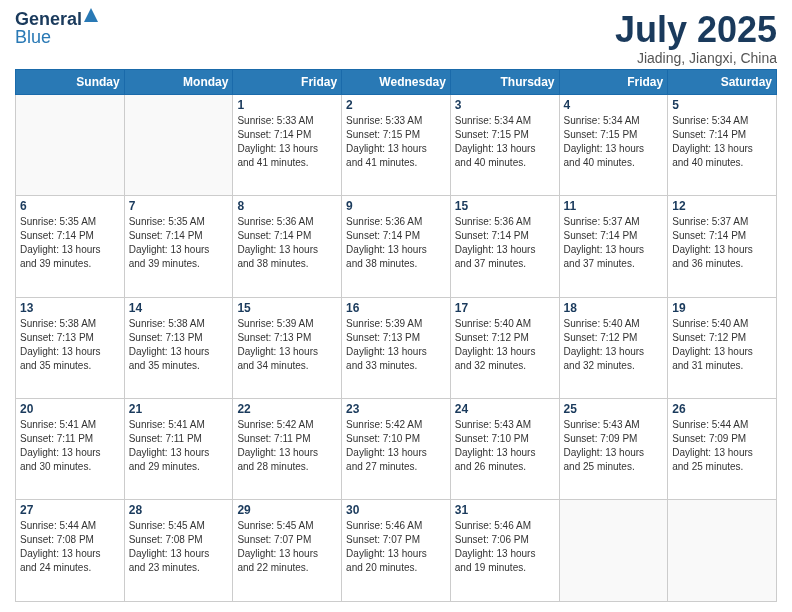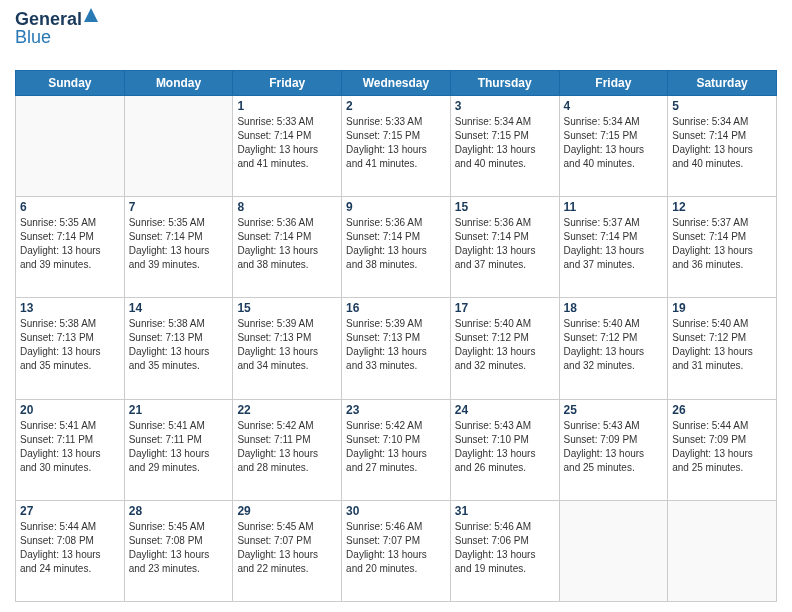--- a/index.html
+++ b/index.html
@@ -14,21 +14,21 @@
       width: 792px;
       height: 612px;
       padding: 10px 15px;
       display: flex;
       flex-direction: column;
     }
     .header {
       display: flex;
       justify-content: space-between;
       align-items: flex-start;
-      margin-bottom: 24px;
+      margin-bottom: 3px;
     }
     .logo {
       display: flex;
       flex-direction: column;
       align-items: flex-start;
     }
     .logo-general {
       font-size: 18px;
       font-weight: bold;
       color: #1a3a5c;
@@ -63,21 +63,21 @@
       border-collapse: collapse;
       width: 100%;
       table-layout: fixed;
     }
     .calendar th {
       background: #2979b5;
       color: #fff;
       font-size: 12px;
       font-weight: bold;
       padding: 5px 4px;
-      text-align: center;
+      text-align: right;
       border: 1px solid #1a6aaa;
     }
     .calendar td {
       border: 1px solid #ccc;
       vertical-align: top;
       padding: 3px 4px;
       font-size: 10px;
       color: #333;
       height: 82px;
     }
@@ -105,20 +105,24 @@
       <div class="logo-row">
         <span class="logo-general">General</span>
         <span style="display:inline-block;margin-left:2px;margin-top:-4px;">
           <svg width="14" height="14" viewBox="0 0 14 14">
             <polygon points="7,0 14,14 0,14" fill="#2979b5"></polygon>
           </svg>
         </span>
       </div>
       <span class="logo-blue">Blue</span>
     </div>
+    <div class="title-section">
+      <div class="month-title">July 2025</div>
+      <div class="location">Jiading, Jiangxi, China</div>
+    </div>
   </div>
 
   <table class="calendar">
     <thead>
       <tr>
         <th>Sunday</th>
         <th>Monday</th>
         <th>Friday</th>
         <th>Wednesday</th>
         <th>Thursday</th>

